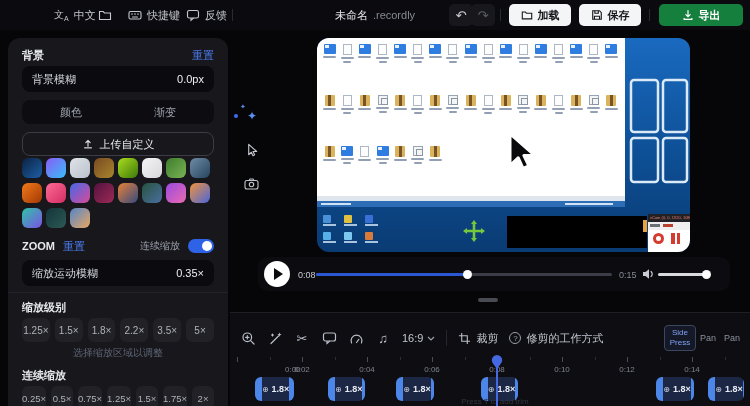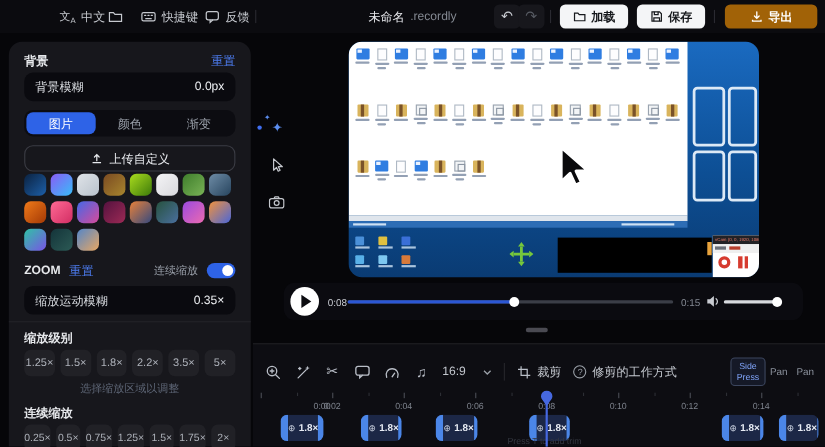--- a/index.html
+++ b/index.html
@@ -13,21 +13,21 @@
     font-size:11px; color:#c6c9cf; cursor:pointer; }
   .tb-divider { position:absolute; top:9px; width:1px; height:12px; background:#2a2a31; }
   .icon-btn { position:absolute; top:4px; width:24px; height:22px; border-radius:5px;
     background:#17171c; display:flex; align-items:center; justify-content:center;
     font-size:13px; color:#c9ccd2; cursor:pointer; }
   .icon-btn.dim { color:#585c64; }
   .pill-btn { position:absolute; top:4px; height:22px; border-radius:5px; display:flex;
     align-items:center; justify-content:center; gap:5px; font-size:11px; font-weight:bold;
     cursor:pointer; }
   .pill-white { background:#f4f5f7; color:#16181c; }
-  .pill-blue { background:#a16207; color:#fff; }
+  .pill-blue { background:#15803d; color:#fff; }
   .title-wrap { left:50%; transform:translateX(-50%); }
   .title-name { color:#e9eaee; }
   .title-ext { color:#848992; }
   .lang-ic { font-size:10px; color:#c6c9cf; }
   .lang-ic sub { font-size:7px; }
 
   
   .sidebar { left:8px; top:38px; width:220px; height:368px; background:#17171c;
     border-radius:12px 12px 0 0; padding:0 14px; }
   .sb-header { position:absolute; left:14px; right:14px; top:10px; display:flex;
@@ -138,21 +138,21 @@
   .drag-handle { left:478px; top:298px; width:20px; height:4px; border-radius:2px;
     background:#4a4a52; cursor:pointer; }
 
   
   .timeline { left:230px; top:312px; width:520px; height:94px; background:#0d0d12;
     border-top:1px solid #1f1f24; }
   .tl-toolbar { position:absolute; left:10px; right:10px; top:8px; height:34px; display:flex;
     align-items:center; gap:11px; }
   .tl-ic { width:16px; height:16px; display:flex; align-items:center; justify-content:center;
     color:#b9bec7; font-size:13px; cursor:pointer; flex:none; }
-  .aspect { display:flex; align-items:center; gap:16px; font-size:11px; color:#c2c6cd;
+  .aspect { display:flex; align-items:center; gap:4px; font-size:11px; color:#c2c6cd;
     cursor:pointer; flex:none; }
   .tl-sep { width:1px; height:16px; background:#26262c; flex:none; }
   .tl-group { display:flex; align-items:center; gap:5px; font-size:11px; color:#c2c6cd;
     cursor:pointer; flex:none; }
   .help-circ { width:12px; height:12px; border:1px solid #9aa0a8; border-radius:50%;
     font-size:8px; display:flex; align-items:center; justify-content:center; color:#9aa0a8; }
   .kbd-groups { margin-left:auto; display:flex; align-items:center; gap:8px; }
   .kbd-group { display:flex; align-items:center; gap:4px; }
   .kbd-box { border:1px solid #3c465e; border-radius:4px; background:#151927; color:#7fa3f8;
     font-size:8px; line-height:1.2; padding:2px 3px; text-align:center; }
@@ -260,21 +260,20 @@
     <span class="link-blue">重置</span>
   </div>
 
   <div class="field-row" style="top:28px;">
     <span class="field-label">背景模糊</span>
     <span class="field-value">0.0px</span>
   </div>
 
   <div class="tabs">
 
-  <div class="tab active">图片</div>
       <div class="tab">颜色</div>
       <div class="tab">渐变</div>
     </div>
 
   <div class="upload-btn">
     <span>
       <svg width="12" height="12" viewBox="0 0 14 14" fill="none" stroke="#e8eaee" stroke-width="1.3">
           <path d="M7 9.5V3M4.5 5.5L7 3l2.5 2.5" stroke-linecap="round"></path>
           <path d="M2.5 11.5h9"></path>
         </svg>

